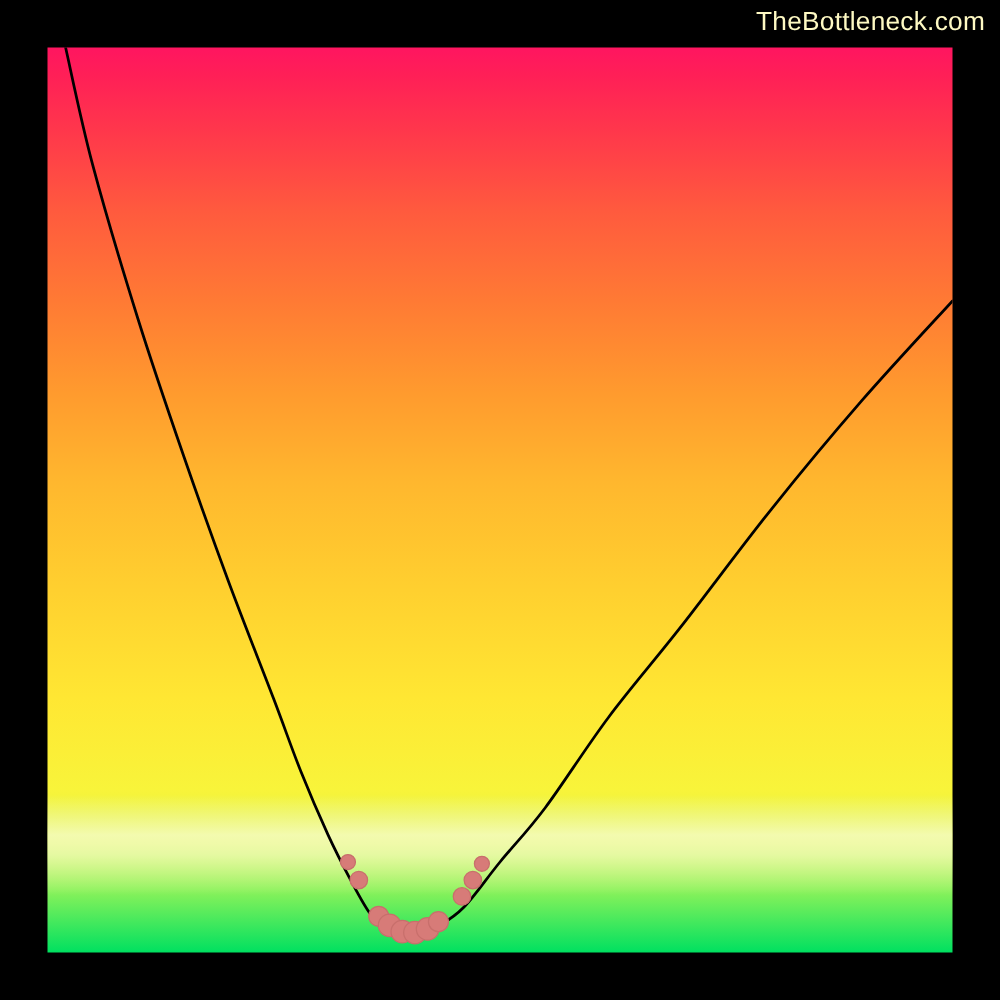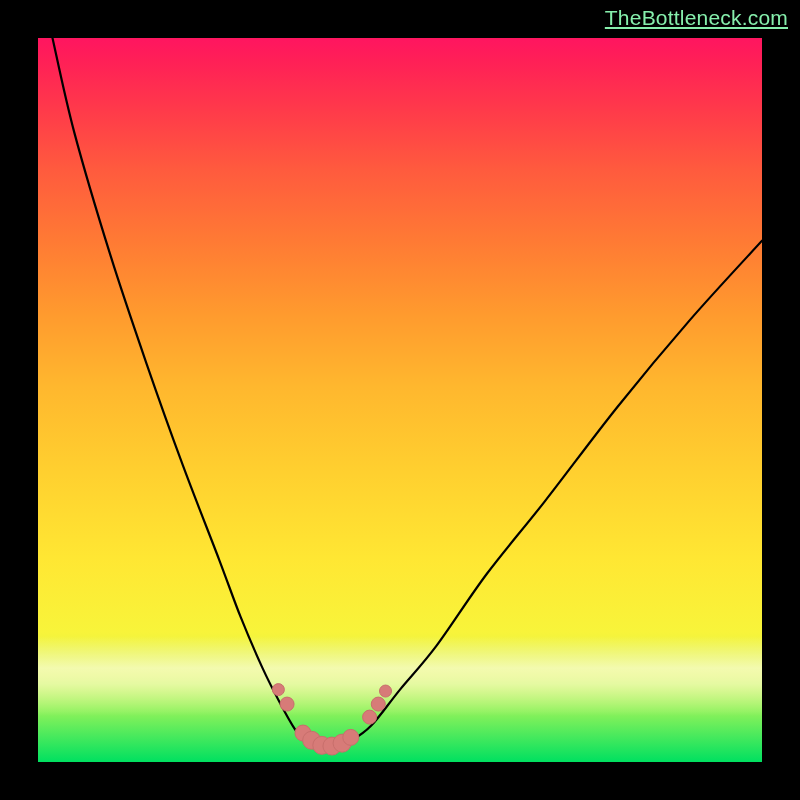--- a/index.html
+++ b/index.html
@@ -59,26 +59,25 @@
     position: absolute;
     left: 0;
     top: 0;
     width: 724px;
     height: 724px;
   }
   .watermark {
     position: absolute;
     top: 6px;
     right: 12px;
-    color: #86efac;
+    color: #fef9c3;
     font-size: 21px;
     font-weight: 500;
     letter-spacing: 0.2px;
     user-select: none;
-    text-decoration: underline;
   }
 </style>
 </head>
 <body>
 
 <div class="frame">
   <div class="plot-area">
     <div class="pale-band"></div>
     <svg class="svg-layer" viewBox="0 0 724 724" preserveAspectRatio="none">
       <path id="curve-path" fill="none" stroke-width="2.2" stroke-linecap="round" stroke-linejoin="round" d="M 14.48 0.00 C 18.10 15.69, 26.55 57.92, 36.20 94.12 C 45.85 130.32, 60.33 178.59, 72.40 217.20 C 84.47 255.81, 96.53 290.81, 108.60 325.80 C 120.67 360.79, 132.73 394.58, 144.80 427.16 C 156.87 459.74, 171.35 495.94, 181.00 521.28 C 190.65 546.62, 195.48 561.10, 202.72 579.20 C 209.96 597.30, 217.80 615.40, 224.44 629.88 C 231.08 644.36, 237.11 655.82, 242.54 666.08 C 247.97 676.34, 252.80 685.15, 257.02 691.42 C 261.24 697.69, 264.26 700.95, 267.88 703.73 C 271.50 706.50, 275.12 707.11, 278.74 708.07 C 282.36 709.04, 285.98 709.52, 289.60 709.52 C 293.22 709.52, 296.84 709.04, 300.46 708.07 C 304.08 707.11, 305.89 707.11, 311.32 703.73 C 316.75 700.35, 324.59 696.49, 333.04 687.80 C 341.49 679.11, 351.14 664.87, 362.00 651.60 C 372.86 638.33, 383.72 627.47, 398.20 608.16 C 412.68 588.85, 430.78 559.89, 448.88 535.76 C 466.98 511.63, 485.08 491.11, 506.80 463.36 C 528.52 435.61, 555.07 399.41, 579.20 369.24 C 603.33 339.07, 627.47 310.11, 651.60 282.36 C 675.73 254.61, 711.93 215.99, 724.00 202.72" stroke="#000000"></path>

